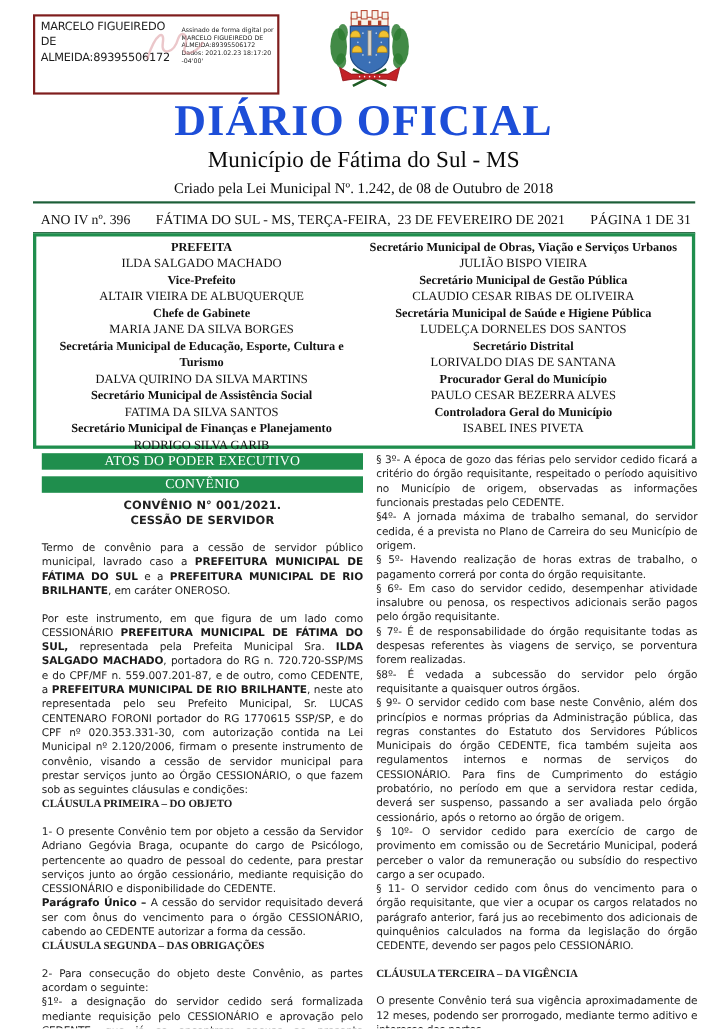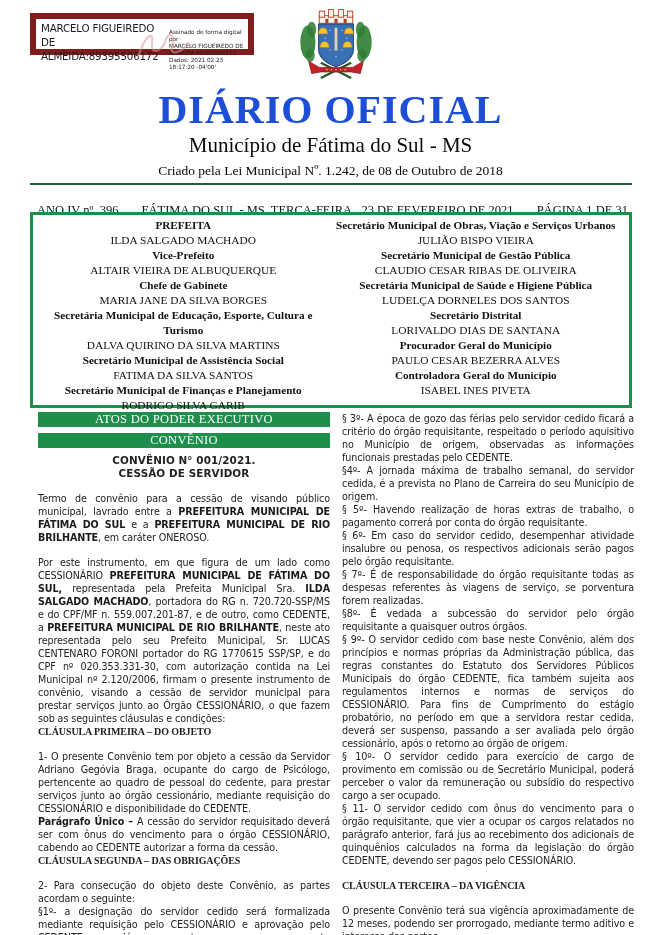--- a/index.html
+++ b/index.html
@@ -1,42 +1,42 @@
 <!DOCTYPE html>
 <html lang="pt"><head>
 <meta charset="utf-8">
 <style>
   html,body{margin:0;padding:0;background:#ffffff;}
   .page{position:relative;width:661px;height:935px;background:#fff;overflow:hidden;
         font-family:"Liberation Serif",serif;color:#111;}
 
   
-  .sig-box{position:absolute;left:30px;top:13px;width:224px;height:42px;
-           border:6px solid #7f1d1d;box-sizing:border-box;display:flex;
+  .sig-box{position:absolute;left:30px;top:13px;width:224px;height:73px;
+           border:2px solid #7f1d1d;box-sizing:border-box;display:flex;
            padding:3px 3px 2px 5px;background:#fff;}
   .sig-name{font-family:"DejaVu Sans",sans-serif;font-size:10.3px;line-height:13.8px;
             width:128px;color:#1c1c1c;letter-spacing:-0.2px;}
   .sig-detail{font-family:"DejaVu Sans",sans-serif;font-size:5.7px;line-height:7px;
               color:#1c1c1c;white-space:pre-line;padding-top:7px;flex:1;}
   .sig-scribble{position:absolute;left:96px;top:10px;pointer-events:none;opacity:.55;}
 
   
   .crest{position:absolute;left:298px;top:8px;}
 
   
   .masthead{position:absolute;top:86px;left:0;right:0;text-align:center;}
   .m-title{font-size:40px;font-weight:bold;letter-spacing:1px;line-height:48px;color:#1d4ed8;}
   .m-sub{font-size:21px;line-height:23px;color:#0a0a0a;}
   .m-law{font-size:13.5px;line-height:15px;margin-top:6px;color:#0a0a0a;}
 
   
   .infobar{position:absolute;top:183px;left:30px;width:602px;box-sizing:border-box;
            border-top:2px solid #1c5f38;border-bottom:2px solid #1c5f38;
            display:flex;justify-content:space-between;align-items:flex-start;
-           font-size:12.5px;padding:18px 4px 3px 7px;white-space:pre;}
+           font-size:12.5px;padding:8px 4px 3px 7px;white-space:pre;}
 
   
   .off-box{position:absolute;top:212px;left:30px;width:602px;height:196px;box-sizing:border-box;
            border:3px solid #1f8e4d;display:flex;padding:3px 4px 0 7px;background:#fff;}
   .off-col{width:50%;box-sizing:border-box;padding-right:6px;text-align:center;}
   .off-col .role{font-weight:bold;font-size:11.2px;line-height:15px;}
   .off-col .name{font-size:11.4px;line-height:15px;}
 
   
   .content{position:absolute;top:412px;left:38px;display:flex;gap:12px;}
@@ -167,21 +167,21 @@
   </div>
 
   <div class="content">
     <div class="col">
       <div class="banner">ATOS DO PODER EXECUTIVO</div>
       <div class="banner">CONVÊNIO</div>
       <div>
           <div class="blk title"><span>CONVÊNIO N° 001/2021.</span></div>
           <div class="blk title"><span>CESSÃO DE SERVIDOR</span></div>
           <div class="blk gap"></div>
-          <div class="blk p"><span>Termo de convênio para a cessão de visando público municipal, lavrado entre a </span><b>PREFEITURA MUNICIPAL DE FÁTIMA DO SUL</b><span> e a </span><b>PREFEITURA MUNICIPAL DE RIO BRILHANTE</b><span>, em caráter ONEROSO.</span></div>
+          <div class="blk p"><span>Termo de convênio para a cessão de servidor público municipal, lavrado caso a </span><b>PREFEITURA MUNICIPAL DE FÁTIMA DO SUL</b><span> e a </span><b>PREFEITURA MUNICIPAL DE RIO BRILHANTE</b><span>, em caráter ONEROSO.</span></div>
           <div class="blk gap"></div>
           <div class="blk p"><span>Por este instrumento, em que figura de um lado como CESSIONÁRIO </span><b>PREFEITURA MUNICIPAL DE FÁTIMA DO SUL,</b><span> representada pela Prefeita Municipal Sra. </span><b>ILDA SALGADO MACHADO</b><span>, portadora do RG n. 720.720-SSP/MS e do CPF/MF n. 559.007.201-87, e de outro, como CEDENTE, a </span><b>PREFEITURA MUNICIPAL DE RIO BRILHANTE</b><span>, neste ato representada pelo seu Prefeito Municipal, Sr. LUCAS CENTENARO FORONI portador do RG 1770615 SSP/SP, e do CPF nº 020.353.331-30, com autorização contida na Lei Municipal nº 2.120/2006, firmam o presente instrumento de convênio, visando a cessão de servidor municipal para prestar serviços junto ao Órgão CESSIONÁRIO, o que fazem sob as seguintes cláusulas e condições:</span></div>
           <div class="blk h"><span>CLÁUSULA PRIMEIRA – DO OBJETO</span></div>
           <div class="blk gap"></div>
           <div class="blk p"><span>1- O presente Convênio tem por objeto a cessão da Servidor Adriano Gegóvia Braga, ocupante do cargo de Psicólogo, pertencente ao quadro de pessoal do cedente, para prestar serviços junto ao órgão cessionário, mediante requisição do CESSIONÁRIO e disponibilidade do CEDENTE.</span></div>
           <div class="blk p"><b>Parágrafo Único – </b><span>A cessão do servidor requisitado deverá ser com ônus do vencimento para o órgão CESSIONÁRIO, cabendo ao CEDENTE autorizar a forma da cessão.</span></div>
           <div class="blk h"><span>CLÁUSULA SEGUNDA – DAS OBRIGAÇÕES</span></div>
           <div class="blk gap"></div>
           <div class="blk p"><span>2- Para consecução do objeto deste Convênio, as partes acordam o seguinte:</span></div>
           <div class="blk p"><span>§1º- a designação do servidor cedido será formalizada mediante requisição pelo CESSIONÁRIO e aprovação pelo CEDENTE, que já se encontram anexas ao presente instrumento;</span></div>

